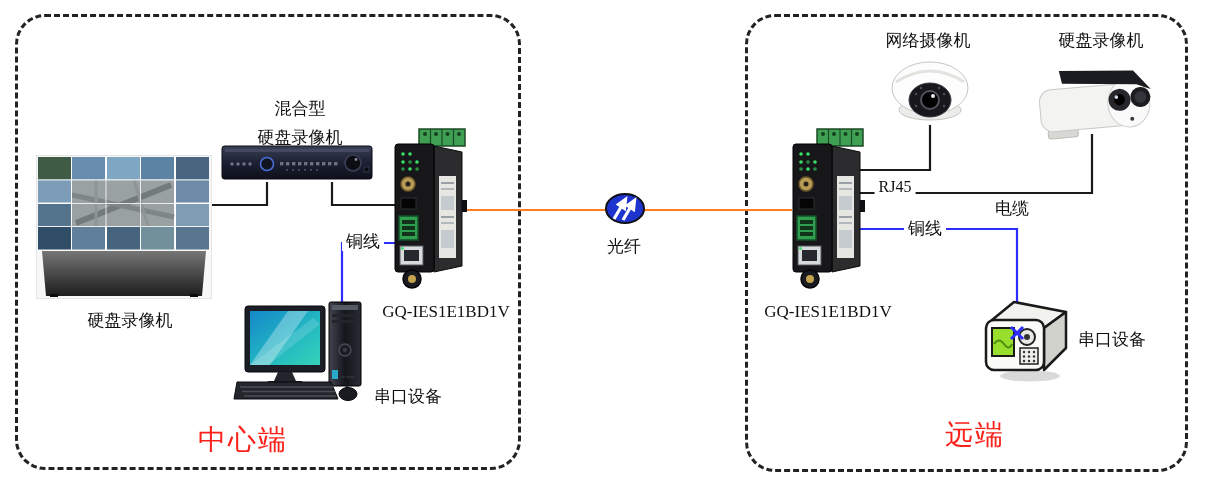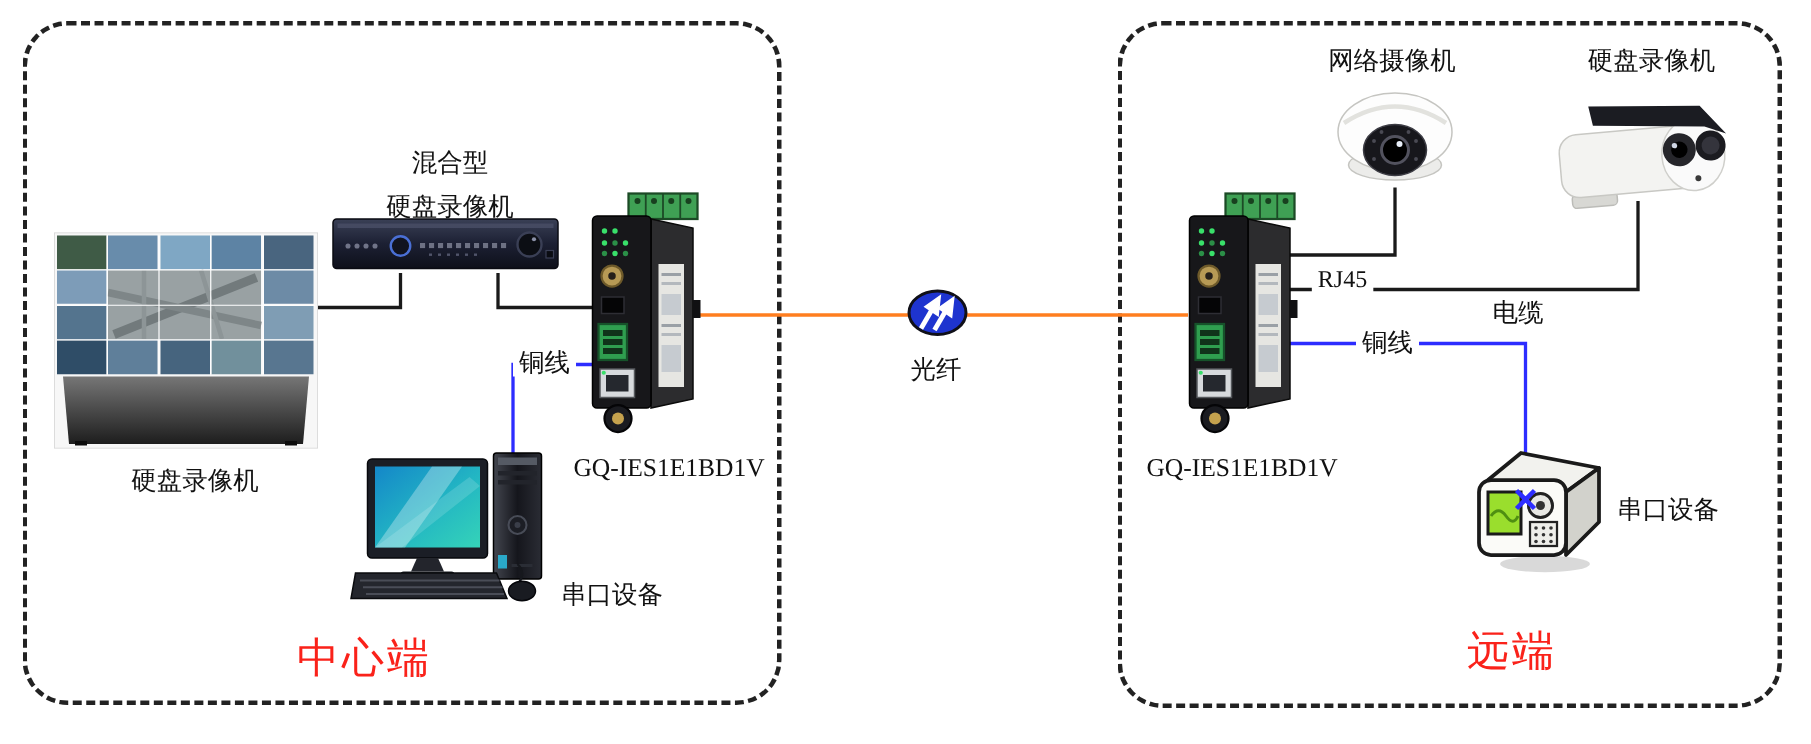--- a/index.html
+++ b/index.html
@@ -310,15 +310,15 @@
   <div class="lbl onwire lbl-rj45" style="left:895px;top:179px">RJ45</div>
 
   <div class="lbl onwire" style="left:1012px;top:200px">电缆</div>
 
   <div class="lbl onwire" style="left:925px;top:220px">铜线</div>
 
   <div class="lbl" style="left:828px;top:302px">GQ-IES1E1BD1V</div>
 
   <div class="lbl" style="left:1112px;top:330px">串口设备</div>
 
-  <div class="lbl zone-label" style="left:1008px;top:419px">远端</div>
+  <div class="lbl zone-label" style="left:975px;top:419px">远端</div>
 
 </div>
 
 </body></html>

